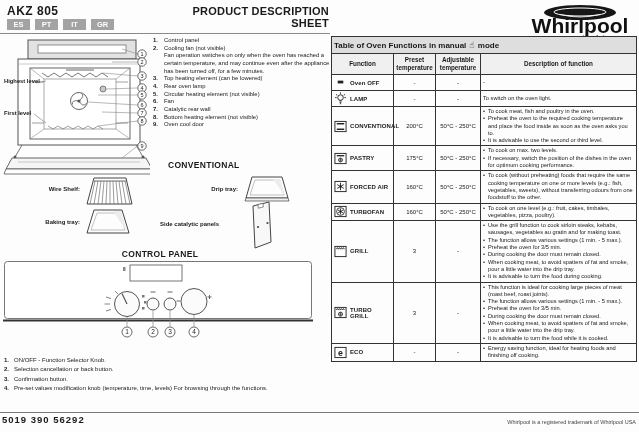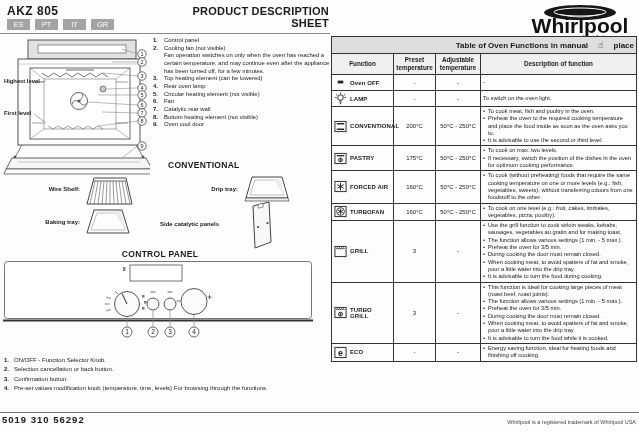--- a/index.html
+++ b/index.html
@@ -6,21 +6,21 @@
   body{
     width:639px;height:432px;position:relative;overflow:hidden;
     background:#fdfdfd;color:#1a1a1a;
     font-family:"Liberation Sans",sans-serif;
     -webkit-font-smoothing:antialiased;
   }
   .abs{position:absolute;}
   
   .model{left:7px;top:4px;font-size:12px;font-weight:bold;letter-spacing:.5px;}
   .tabs{left:7px;top:19px;display:flex;gap:5px;}
-  .tab{width:23px;height:11px;background:#a3a3a3;color:#fff;font-size:7.5px;font-weight:normal;
+  .tab{width:23px;height:11px;background:#a3a3a3;color:#fff;font-size:7.5px;font-weight:bold;
        display:flex;align-items:center;justify-content:center;}
   .sheet-title{left:157px;top:5px;width:172px;text-align:right;font-size:11px;font-weight:bold;letter-spacing:.2px;}
   .hdr-rule{left:0;top:33px;width:330px;border-top:1px solid #8a8a8a;height:0;}
   .logo{right:2px;top:4px;}
   
   .parts{left:153px;top:37px;width:177px;font-size:5.9px;line-height:1.3;}
   .pitem{display:flex;}
   .pnum{width:11px;font-weight:bold;flex:none;}
   .ptext{flex:1;}
   .pnote{margin-left:11px;}
@@ -35,21 +35,21 @@
   .lnum{width:10px;font-weight:bold;flex:none;}
   
   .foot-rule{left:0;top:412px;width:639px;border-top:1px solid #777;height:0;}
   .foot-code{left:2px;top:414px;font-size:9.5px;font-weight:bold;letter-spacing:1px;}
   .foot-tm{right:3px;top:419px;font-size:5.5px;color:#444;}
   
   .fn-table-wrap{left:331px;top:36px;width:305px;}
   table.fn{border-collapse:collapse;width:305px;border:1.5px solid #222;table-layout:fixed;}
   table.fn th,table.fn td{border:1px solid #333;padding:1px 2px;}
   .title-row th{background:#dedede;font-size:8px;font-weight:bold;height:14px;padding:1px;}
-  .title-inner{display:flex;align-items:center;justify-content:flex-end;gap:10px;}
+  .title-inner{display:flex;align-items:center;justify-content:flex-start;gap:3px;}
   .hand{font-family:"DejaVu Sans",sans-serif;font-size:9px;line-height:1;}
   .head-row th{background:#f0f0f0;font-size:6.3px;font-weight:bold;text-align:center;vertical-align:middle;height:18px;line-height:1.2;}
   .c-fn{vertical-align:middle;}
   .c-fn{font-size:6px;}
   .fn-cell-inner{display:flex;align-items:center;gap:3px;}
   .fn-icon{width:13px;height:13px;flex:none;display:inline-block;}
   .fn-icon svg{width:13px;height:13px;display:block;}
   .fn-name{font-weight:bold;font-size:6px;letter-spacing:.1px;}
   .c-temp{text-align:center;vertical-align:middle;font-size:6px;}
   .c-desc{font-size:5.7px;line-height:1.28;vertical-align:middle;padding:2px 3px;}
@@ -290,38 +290,38 @@
       <span class="lnum">3.</span>
       <span class="ptext">Confirmation button.</span>
     </div>
     <div class="litem">
       <span class="lnum">4.</span>
       <span class="ptext">Pre-set values modification knob (temperature, time, levels) For browsing through the functions.</span>
     </div>
   </div>
 
 <div class="abs foot-rule"></div>
-<div class="abs foot-code">5019 310 56292</div>
+<div class="abs foot-code">5019 390 56292</div>
 <div class="abs foot-tm">Whirlpool is a registered trademark of Whirlpool USA</div>
 
 <div class="abs fn-table-wrap">
   <table class="fn">
     <colgroup>
         <col style="width:62px">
         <col style="width:42px">
         <col style="width:45px">
         <col style="width:156px">
       </colgroup>
     <thead>
       <tr class="title-row">
         <th colspan="4">
           <span class="title-inner">
             <span>Table of Oven Functions in manual</span>
             <span class="hand">☝</span>
-            <span>place</span>
+            <span>mode</span>
           </span>
         </th>
       </tr>
       <tr class="head-row">
         <th>Function</th>
         <th>Preset temperature</th>
         <th>Adjustable temperature</th>
         <th>Description of function</th>
       </tr>
     </thead>

